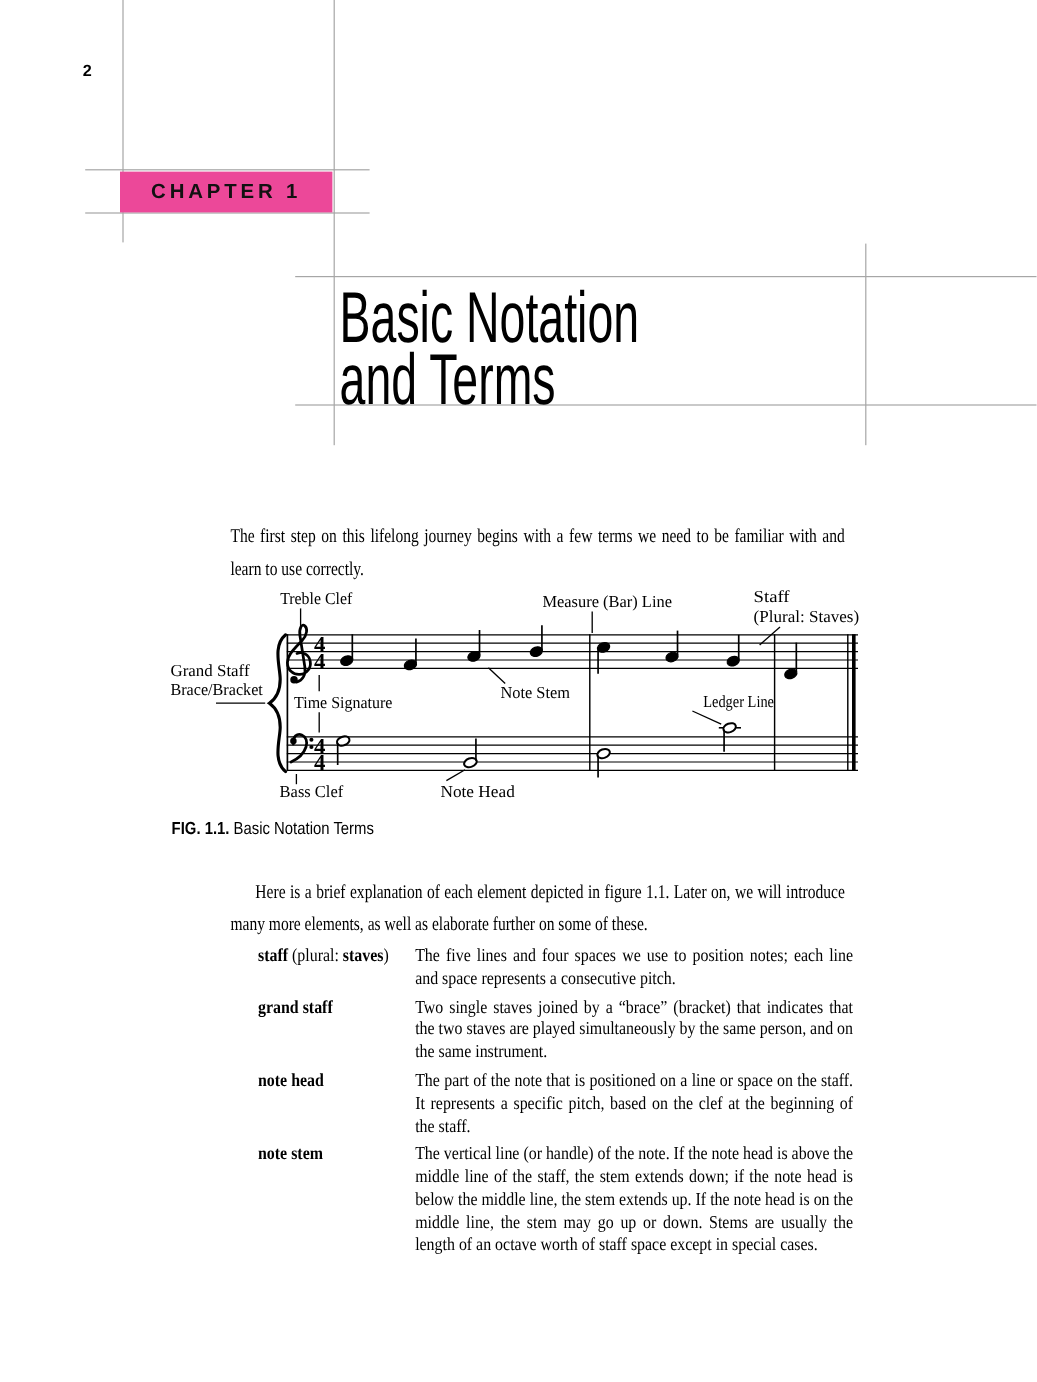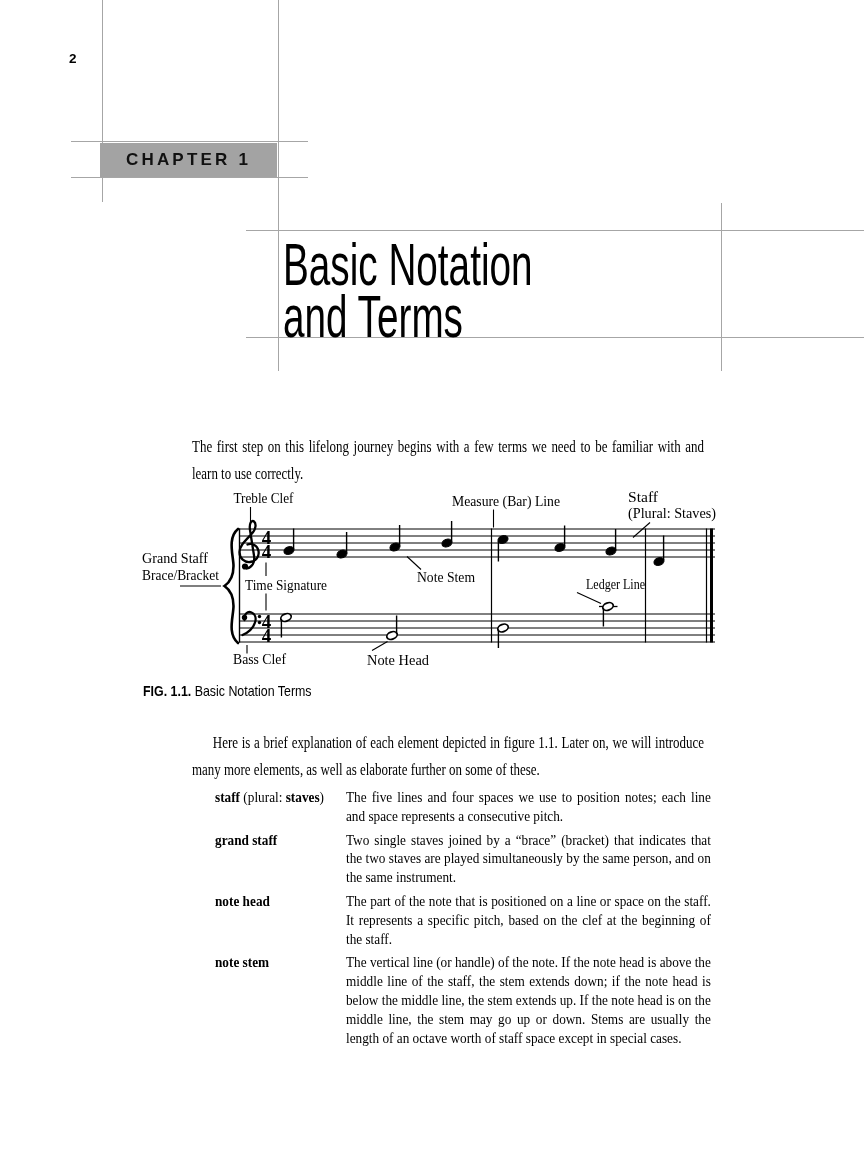--- a/index.html
+++ b/index.html
@@ -7,21 +7,21 @@
     position:relative; width:864px; height:1152px; background:#ffffff;
     font-family:"Liberation Serif", serif; color:#000; overflow:hidden;
   }
   .gridline { position:absolute; background:#a6a6a6; }
   .page-number {
     position:absolute; left:69px; top:51px;
     font-family:"Liberation Sans", sans-serif; font-weight:bold; font-size:13.5px;
   }
   .chapter-box {
     position:absolute; left:100px; top:143px; width:177px; height:34px;
-    background:#a3a3a3; display:flex; align-items:center; justify-content:center;
+    background:#ec4899; display:flex; align-items:center; justify-content:center;
   }
   .chapter-box span {
     font-family:"Liberation Sans", sans-serif; font-weight:bold;
     font-size:17px; letter-spacing:3.2px; color:#111;
   }
   .chapter-title {
     position:absolute; left:283px; top:239px;
     font-family:"Liberation Sans", sans-serif; font-size:60px; line-height:52px;
     transform:scaleX(0.645); transform-origin:0 0; white-space:nowrap; color:#000;
   }

